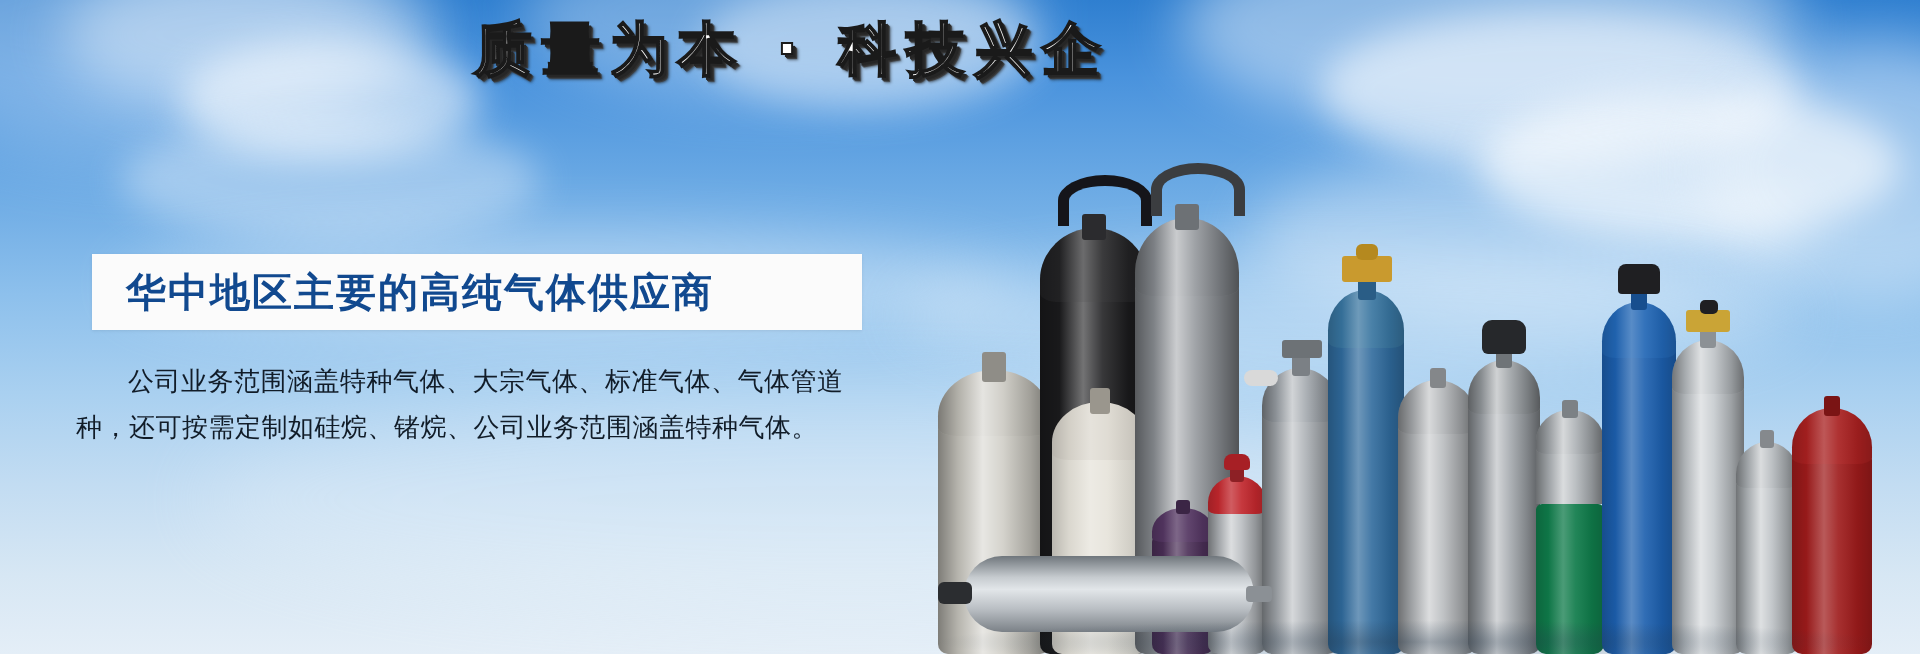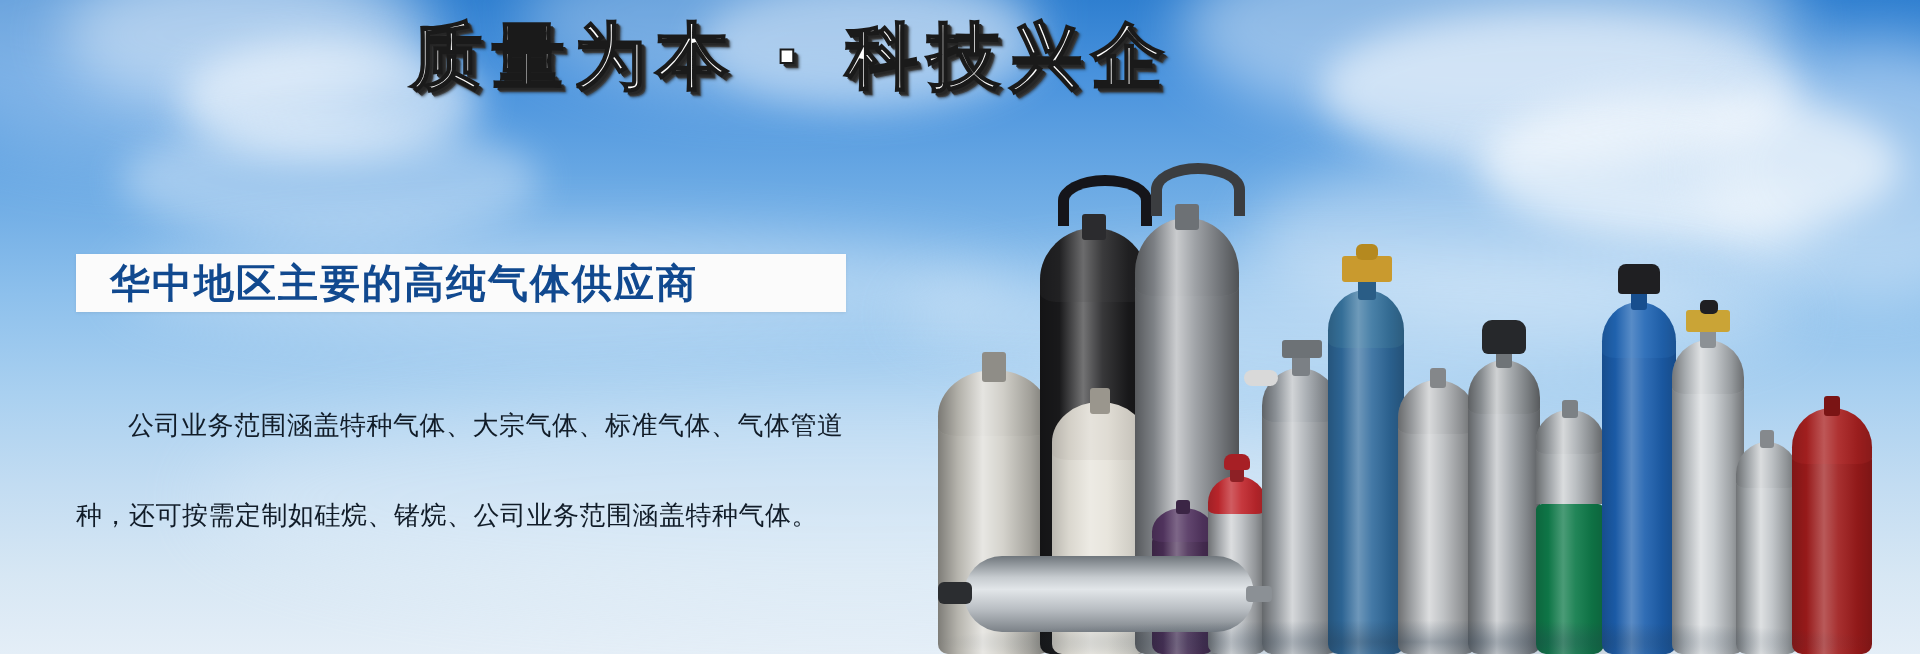--- a/index.html
+++ b/index.html
@@ -17,21 +17,21 @@
   .haze{position:absolute;pointer-events:none;border-radius:50%;filter:blur(40px);background:#ffffff;}
 
   
   #headline-wrap{
     position:absolute;left:0;top:18px;width:1540px;text-align:center;
   }
   #headline{
     display:inline-block;
     font-family:"DejaVu Sans","Liberation Sans",sans-serif;
     font-weight:bold;
-    font-size:72px;
+    font-size:58px;
     line-height:1.08;
     letter-spacing:10px;
     color:#ffffff;
     white-space:nowrap;
     -webkit-text-stroke:2px #1a1a1a;
     text-shadow:
        3px 3px 0 #262626,
        4px 4px 0 #2e2e2e,
        5px 5px 1px #3a3a3a,
        6px 6px 3px rgba(20,20,20,.55);
@@ -43,40 +43,40 @@
     font-weight:bold;
     font-size:31px;
     letter-spacing:.5px;
     color:#101820;
     white-space:nowrap;
     text-shadow:0 1px 0 rgba(255,255,255,.35);
   }
 
   
   #banner{
-    position:absolute;left:76px;top:254px;width:770px;height:58px;
+    position:absolute;left:92px;top:254px;width:770px;height:76px;
     background:#fbfbfb;
     display:flex;align-items:center;
     box-shadow:0 1px 3px rgba(0,0,0,.08);
   }
   #banner-text{
     font-family:"DejaVu Sans","Liberation Sans",sans-serif;
     font-weight:bold;font-size:40px;letter-spacing:2px;
     color:#11498f;
     margin-left:34px;white-space:nowrap;
   }
 
   
   #para{
     position:absolute;left:76px;top:358px;width:800px;
     font-family:"DejaVu Serif","Liberation Serif",serif;
     font-size:26px;line-height:46px;color:#111c28;
     letter-spacing:.5px;
   }
-  #para .ln{display:block;white-space:nowrap;margin-top:44px;}
+  #para .ln{display:block;white-space:nowrap;}
   #para .ln.first{text-indent:52px;}
 
   
   #cylinders{position:absolute;left:930px;top:0;width:990px;height:654px;}
   .cyl{position:absolute;bottom:0;}
   .body{position:absolute;left:0;bottom:0;width:100%;border-radius:6px 6px 10px 10px;}
   .shoulder{position:absolute;left:0;width:100%;border-radius:50% 50% 18% 18% / 70% 70% 12% 12%;}
   .neck{position:absolute;border-radius:3px;}
   .valve{position:absolute;border-radius:3px;}
   .cap{position:absolute;border-radius:8px 8px 4px 4px;}

